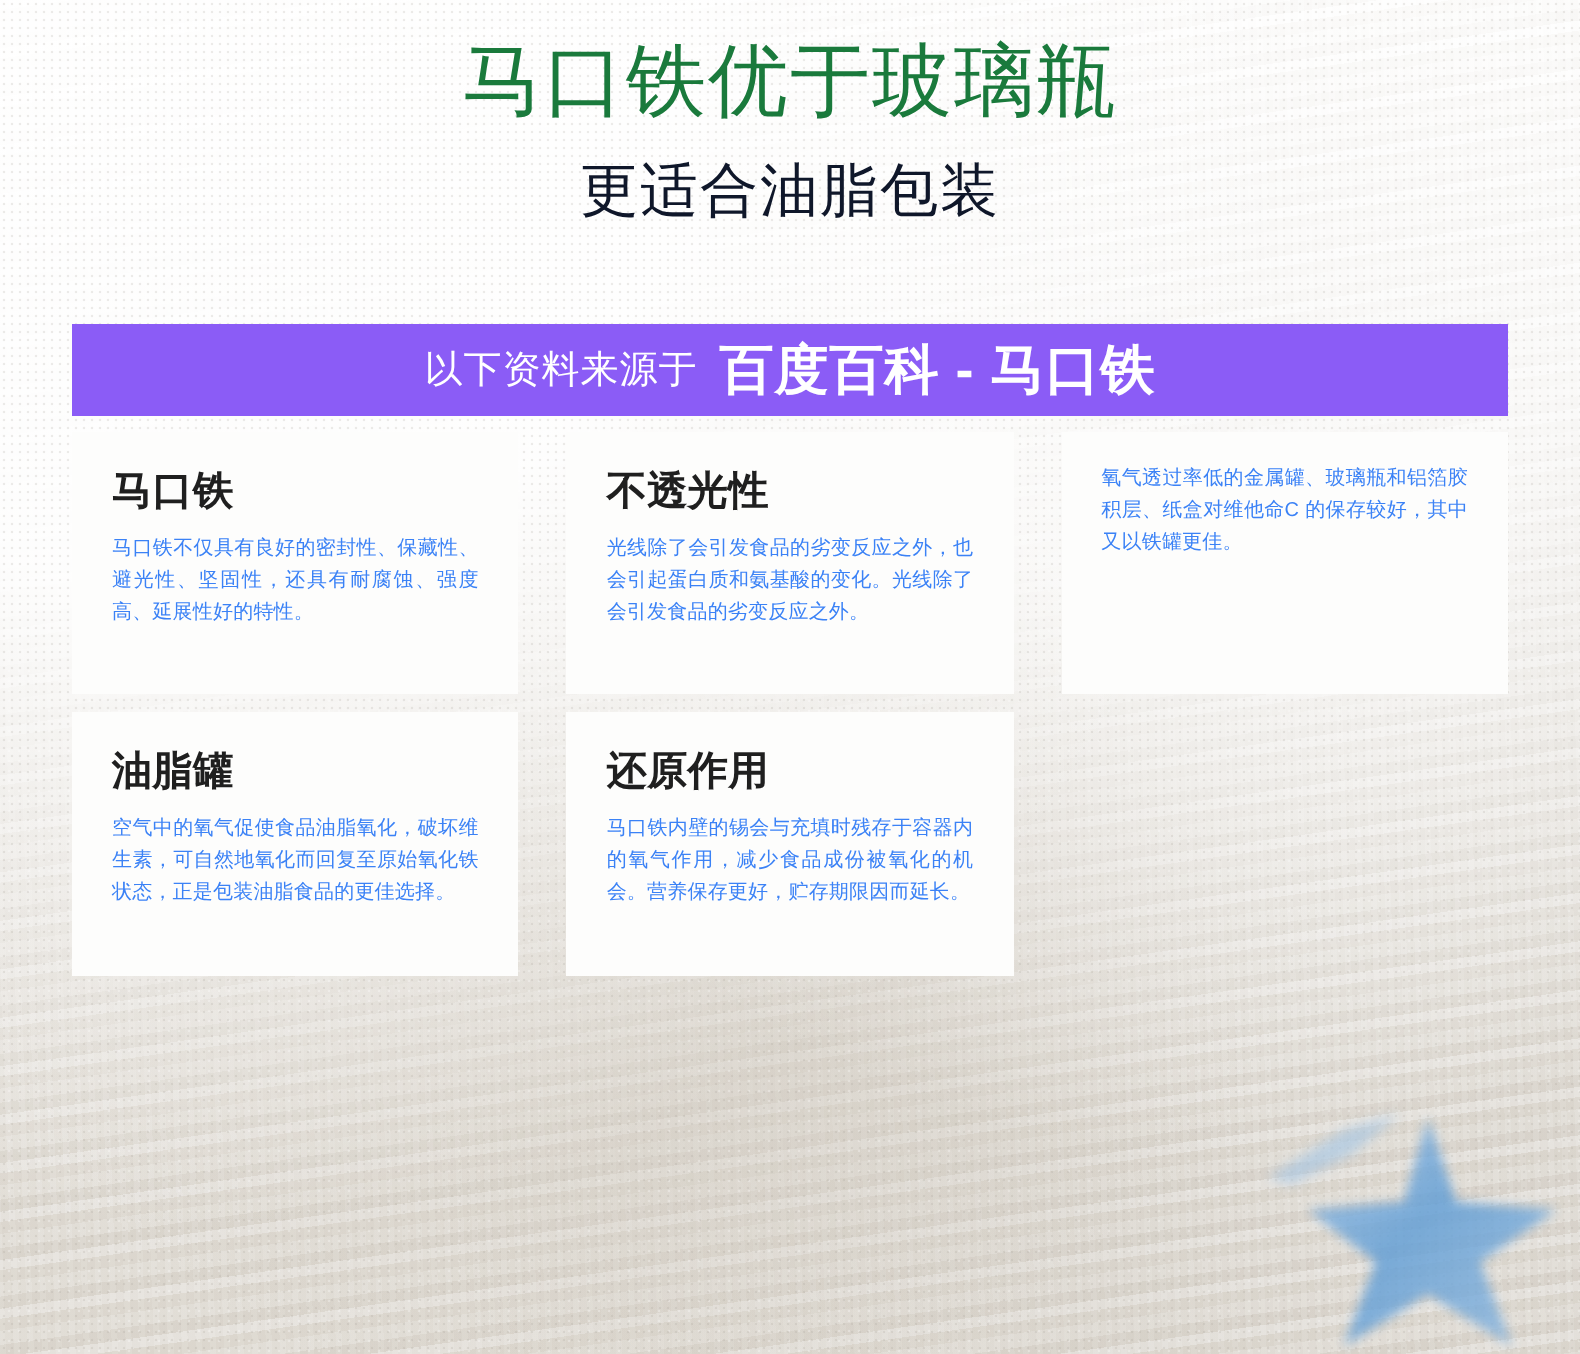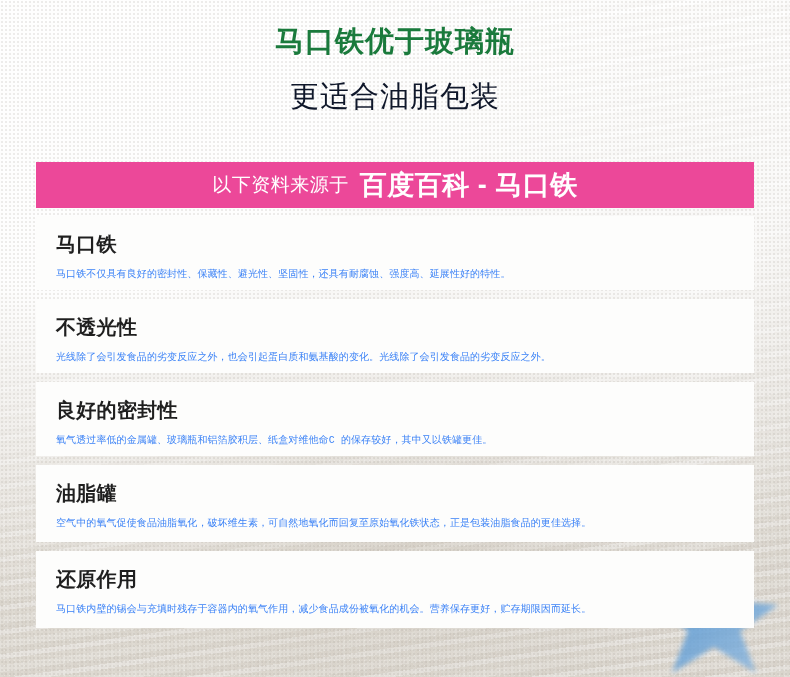--- a/index.html
+++ b/index.html
@@ -80,42 +80,42 @@
 
   
   #headline {
     position: absolute;
     top: 14px;
     left: 0;
     width: 790px;
     text-align: center;
   }
   .head-line1 {
-    font-size: 29px;
+    font-size: 40px;
     line-height: 55px;
-    font-weight: bold;
+    font-weight: normal;
     color: #1a7a3c;
     letter-spacing: 1px;
   }
   .head-line2 {
     font-size: 29px;
     line-height: 54px;
     font-weight: normal;
     color: #0f172a;
     letter-spacing: 1px;
   }
 
   
   #source-bar {
     position: absolute;
     top: 162px;
     left: 36px;
     width: 718px;
     height: 46px;
-    background: #ec4899;
+    background: #8b5cf6;
     display: flex;
     align-items: center;
     justify-content: center;
   }
   .src-prefix {
     color: #ffffff;
     font-size: 19px;
     font-weight: normal;
     letter-spacing: .5px;
   }
@@ -128,24 +128,23 @@
   }
 
   
   #card-grid {
     position: absolute;
     top: 216px;
     left: 36px;
     width: 718px;
     height: 412px;
     display: grid;
-    grid-template-columns: 1fr;
+    grid-template-columns: 1fr 1fr 1fr;
     grid-template-rows: 1fr 1fr 1fr;
     gap: 9px 24px;
-    font-family: Liberation Mono, monospace;
   }
   .card {
     background: #fdfdfc;
     padding: 16px 20px 10px 20px;
     overflow: hidden;
   }
   .card-title {
     font-size: 20px;
     font-weight: bold;
     color: #1f1f1f;
@@ -199,21 +198,20 @@
       <div class="card-title">马口铁</div>
       <div class="card-body">马口铁不仅具有良好的密封性、保藏性、避光性、坚固性，还具有耐腐蚀、强度高、延展性好的特性。</div>
     </div>
 
     <div class="card">
       <div class="card-title">不透光性</div>
       <div class="card-body">光线除了会引发食品的劣变反应之外，也会引起蛋白质和氨基酸的变化。光线除了会引发食品的劣变反应之外。</div>
     </div>
 
     <div class="card">
-      <div class="card-title">良好的密封性</div>
       <div class="card-body">氧气透过率低的金属罐、玻璃瓶和铝箔胶积层、纸盒对维他命C 的保存较好，其中又以铁罐更佳。</div>
     </div>
 
     <div class="card">
       <div class="card-title">油脂罐</div>
       <div class="card-body">空气中的氧气促使食品油脂氧化，破坏维生素，可自然地氧化而回复至原始氧化铁状态，正是包装油脂食品的更佳选择。</div>
     </div>
 
     <div class="card">
       <div class="card-title">还原作用</div>

